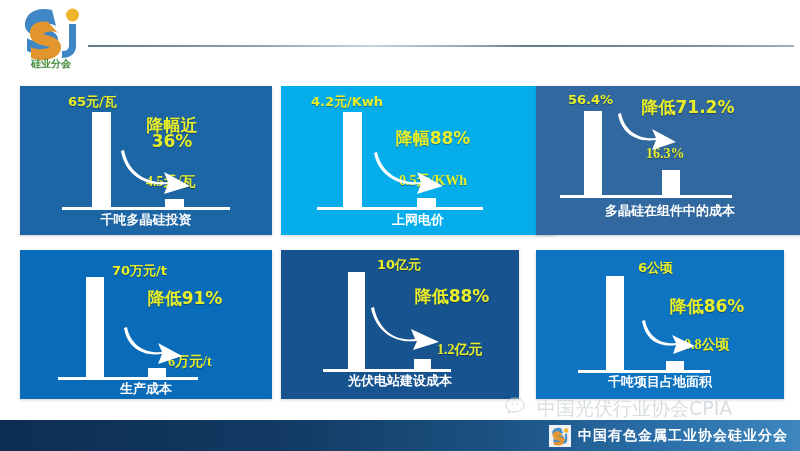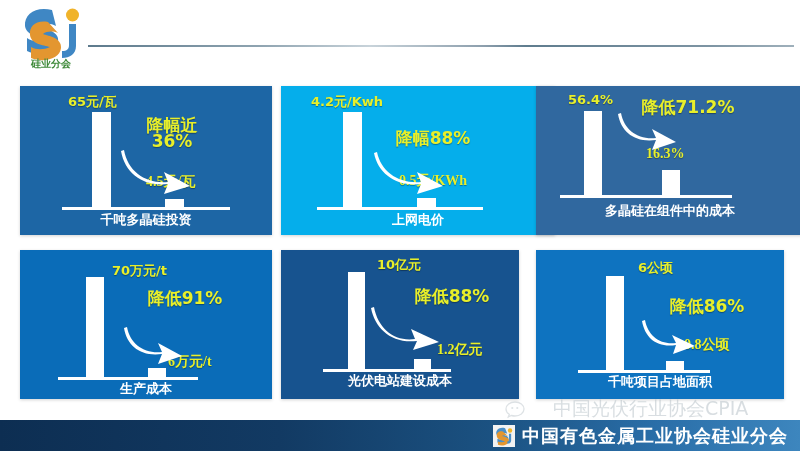--- a/index.html
+++ b/index.html
@@ -90,22 +90,22 @@
   .arrow {
     position: absolute;
     pointer-events: none;
   }
 
   
   #watermark {
     position: absolute;
     left: 505px; top: 396px;
     display: flex;
-    align-items: flex-end;
-    gap: 22px;
+    align-items: flex-start;
+    gap: 6px;
     opacity: 0.55;
   }
   #watermark .wm-text {
     font-size: 19px;
     color: #b9c3c9;
     font-family: "DejaVu Sans", "Liberation Sans", sans-serif;
     white-space: nowrap;
   }
 
   
@@ -117,21 +117,21 @@
     display: flex;
     align-items: center;
     justify-content: flex-end;
   }
   #footer-logo {
     width: 22px; height: 22px;
     margin-right: 7px;
     flex: none;
   }
   #footer-text {
-    font-size: 18px;
+    font-size: 14px;
     font-weight: bold;
     color: #ffffff;
     letter-spacing: 1px;
     margin-right: 12px;
     font-family: "DejaVu Sans", "Liberation Sans", sans-serif;
     white-space: nowrap;
   }
 </style>
 </head>
 <body>

